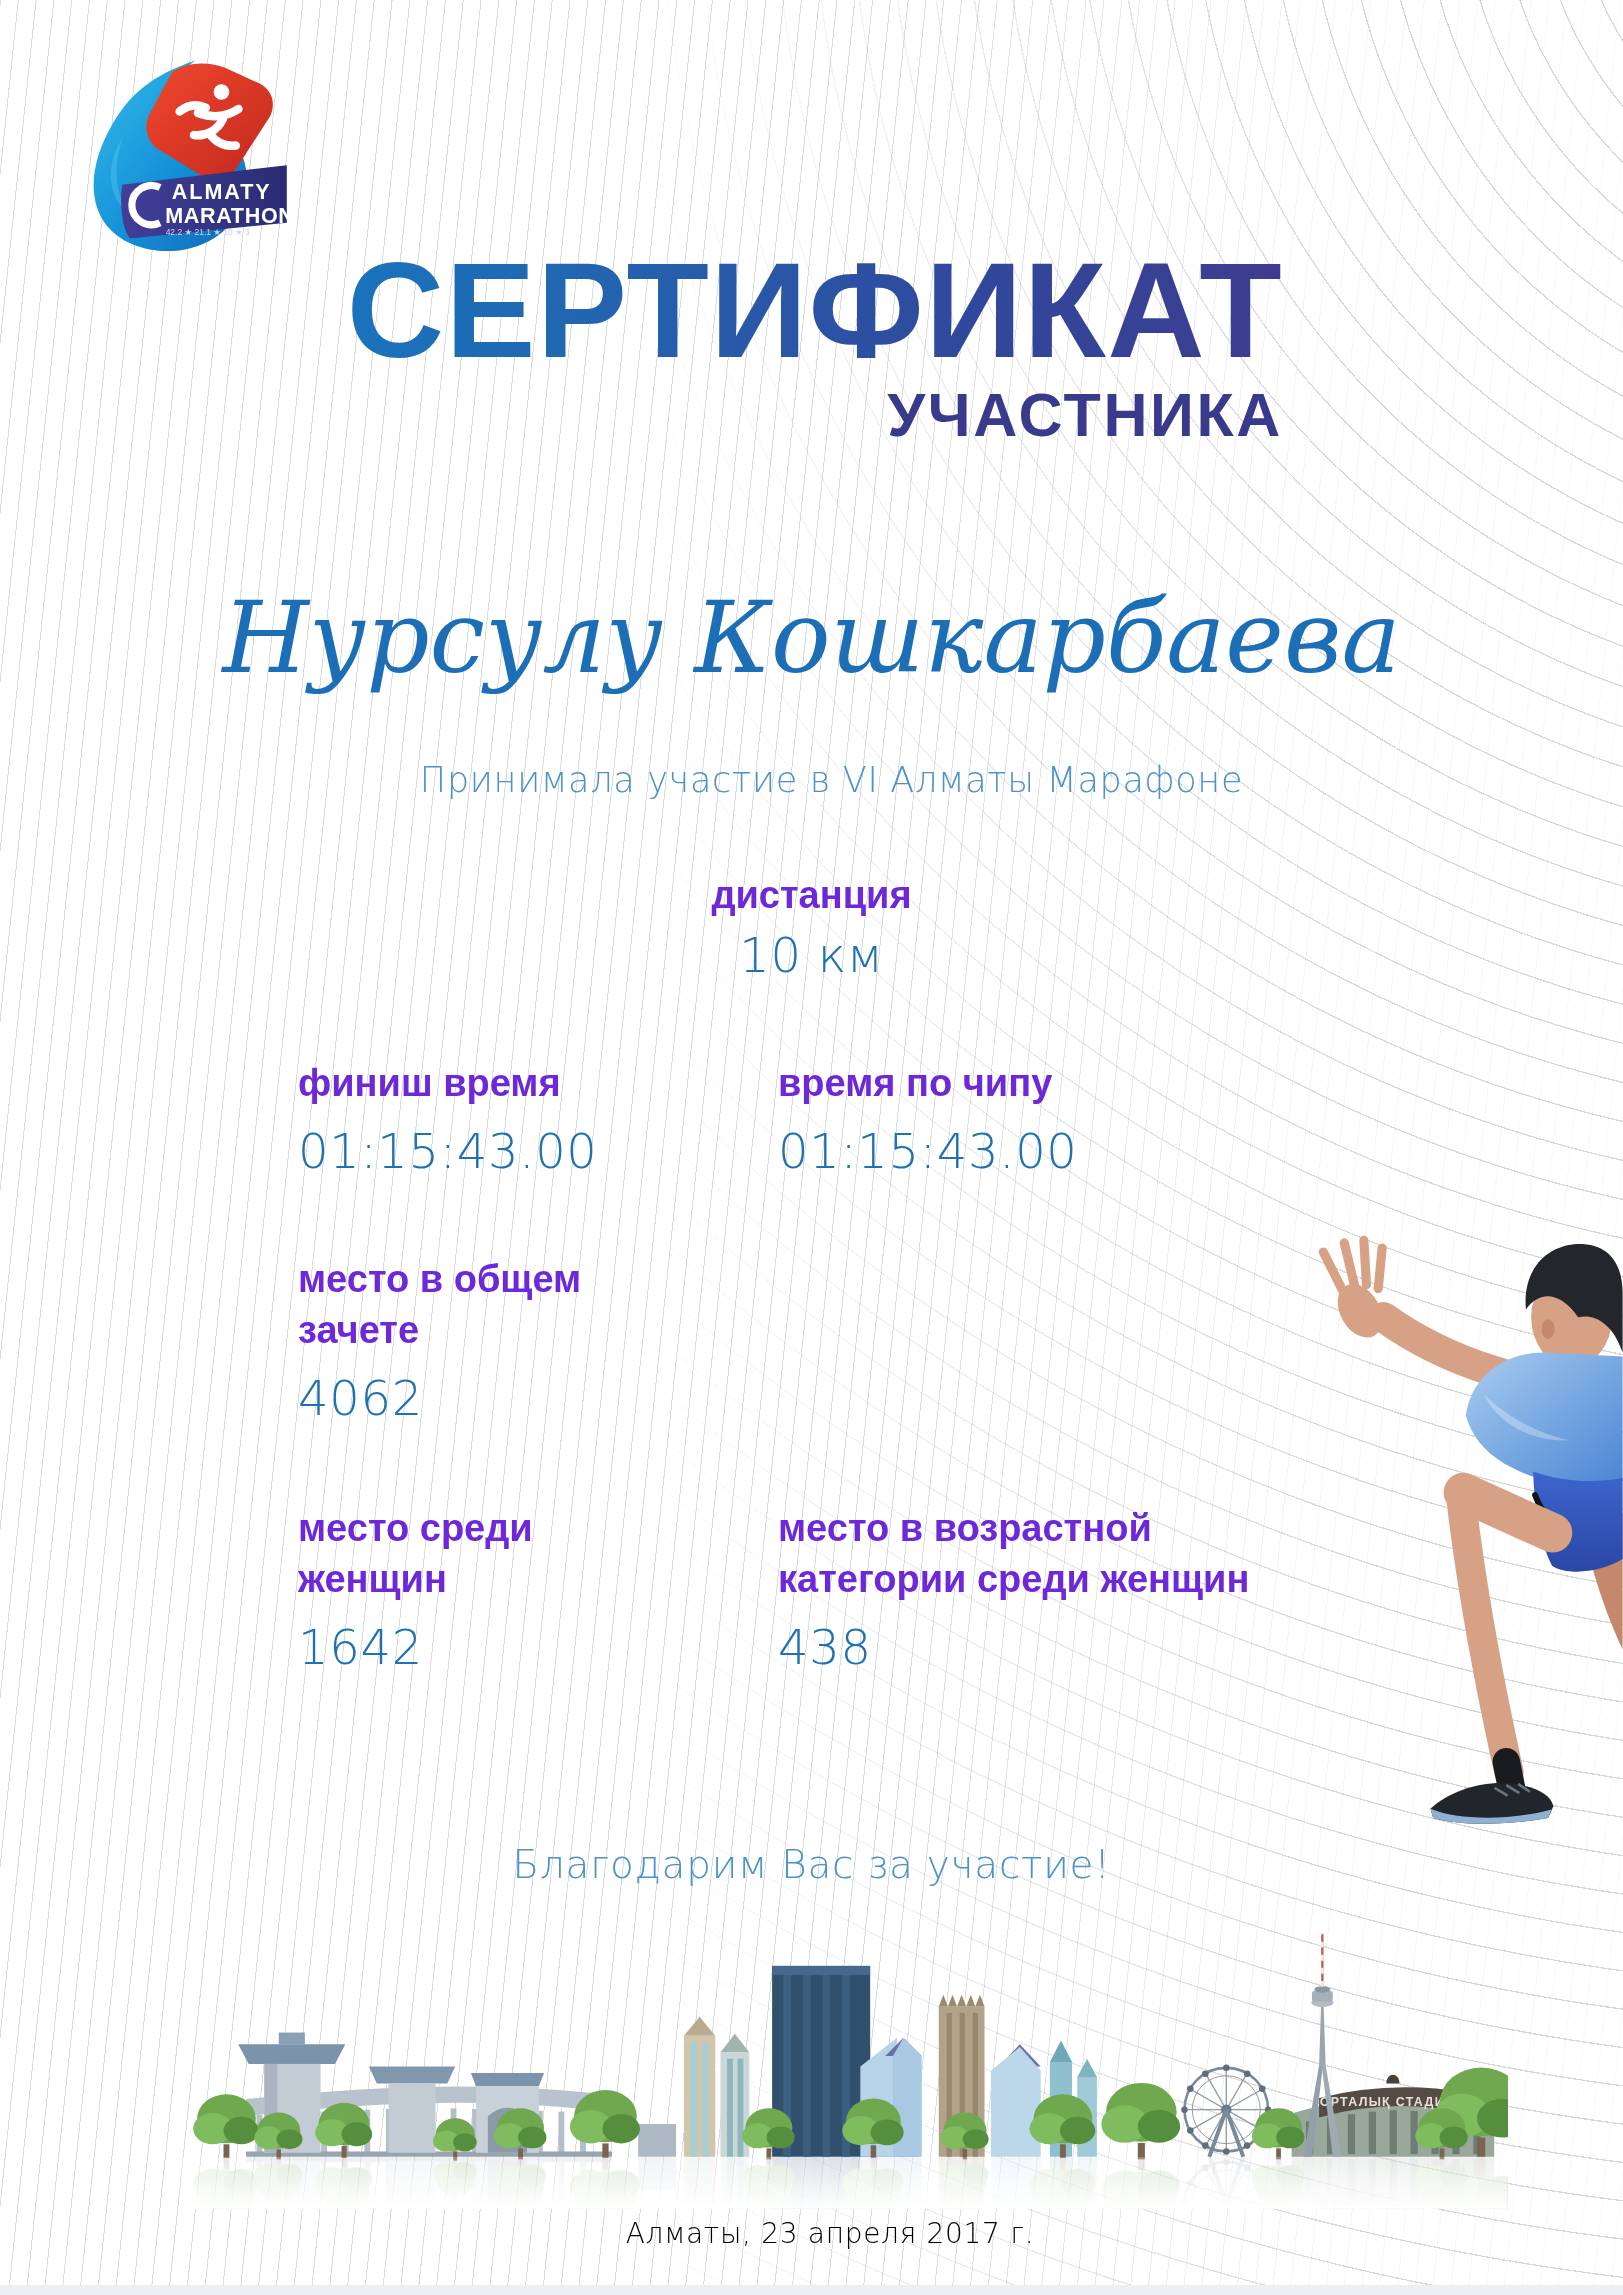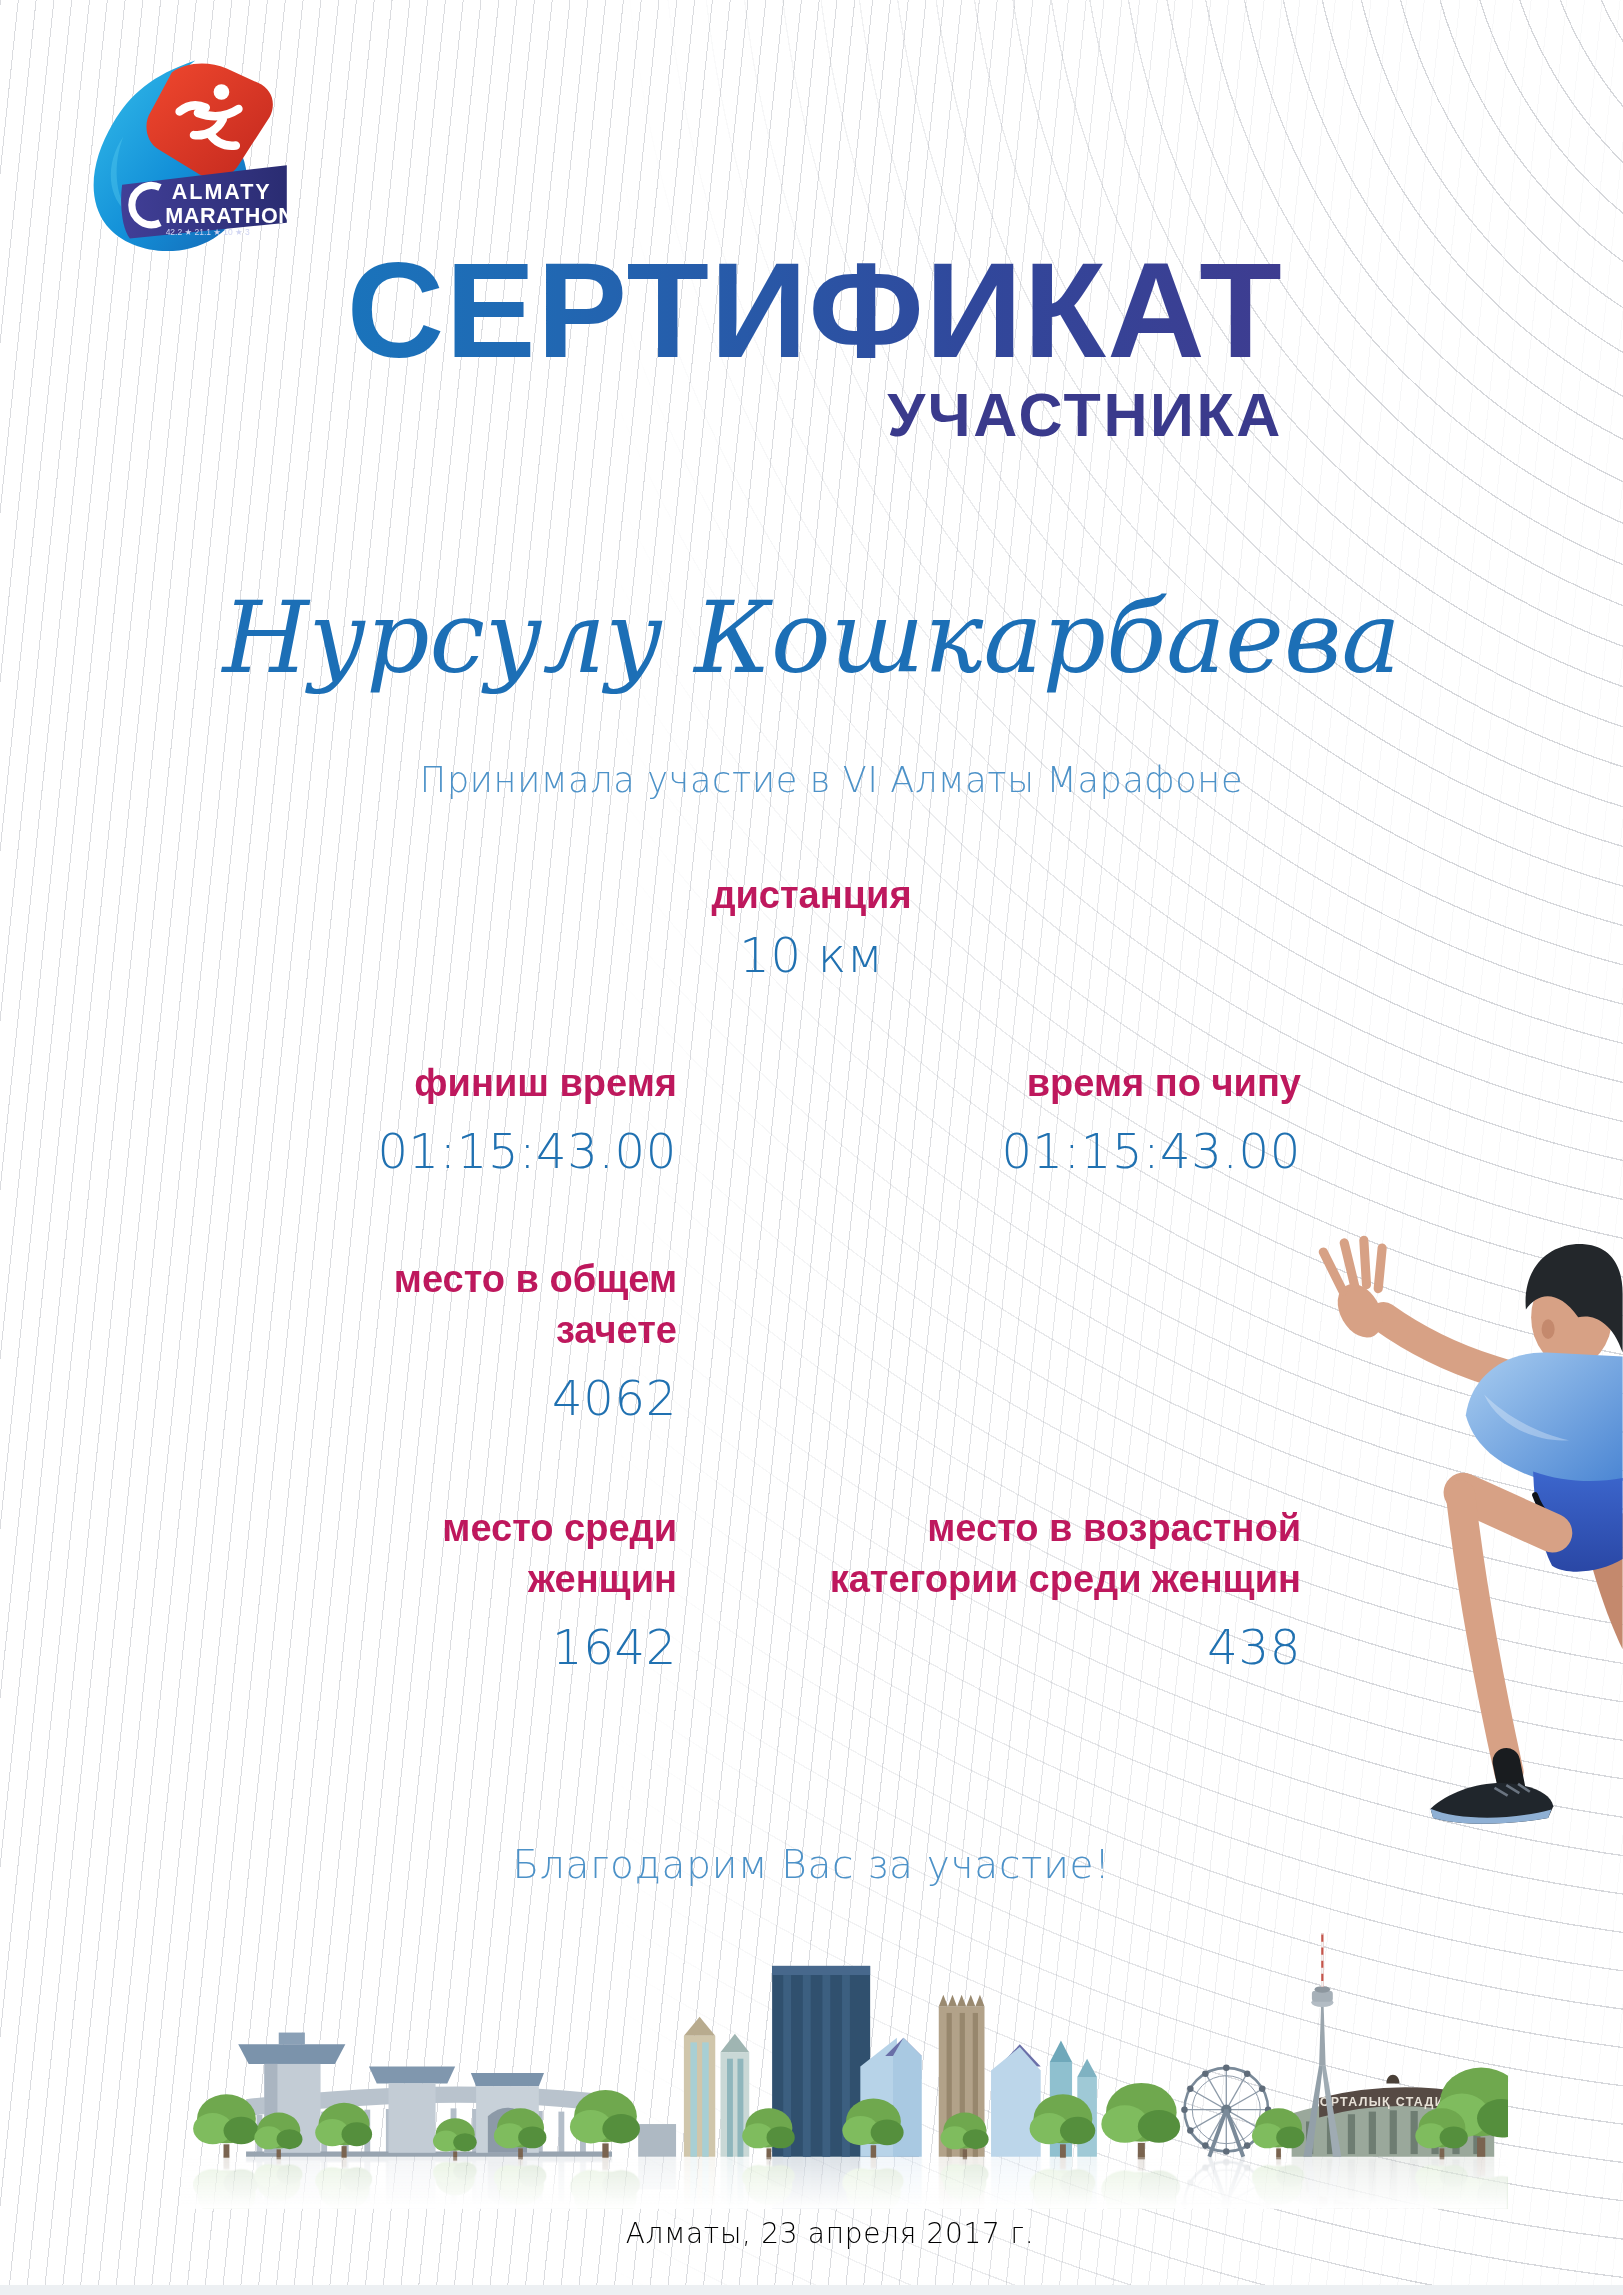--- a/index.html
+++ b/index.html
@@ -43,29 +43,29 @@
     position:absolute;left:0;right:0;top:576px;text-align:center;
     font-family:"DejaVu Serif", serif;font-style:italic;
     font-size:99px;line-height:1.25;color:#1c6fb6;
   }
   .participation{
     position:absolute;left:0;right:0;top:760px;text-align:center;
     font-family:"DejaVu Sans", sans-serif;font-weight:300;
     font-size:35px;color:#4d92c8;letter-spacing:0.7px;padding-left:40px;
   }
   .blue-label{
-    font-weight:bold;font-size:38px;line-height:1.34;color:#be185d;
+    font-weight:bold;font-size:38px;line-height:1.34;color:#6d28d9;
   }
   .thin-value{
     font-family:"DejaVu Sans", sans-serif;font-weight:300;
     font-size:48px;color:#2071b1;letter-spacing:0.7px;
   }
   .distance-label{position:absolute;left:0;right:0;top:870px;text-align:center;}
   .distance-value{position:absolute;left:0;right:0;top:927px;text-align:center;}
-  .stat{position:absolute;text-align:right;}
+  .stat{position:absolute;text-align:left;}
   .stat .stat-value{margin-top:14.4px;}
   .col1{left:298px;width:379px;}
   .col2{left:778px;width:523px;}
   .row1{top:1058px;}
   .row2{top:1254px;}
   .row3{top:1503px;}
   .thanks{
     position:absolute;left:0;right:0;top:1842px;text-align:center;
     font-family:"DejaVu Sans", sans-serif;font-weight:300;
     font-size:39px;color:#4d92c8;letter-spacing:0.7px;

